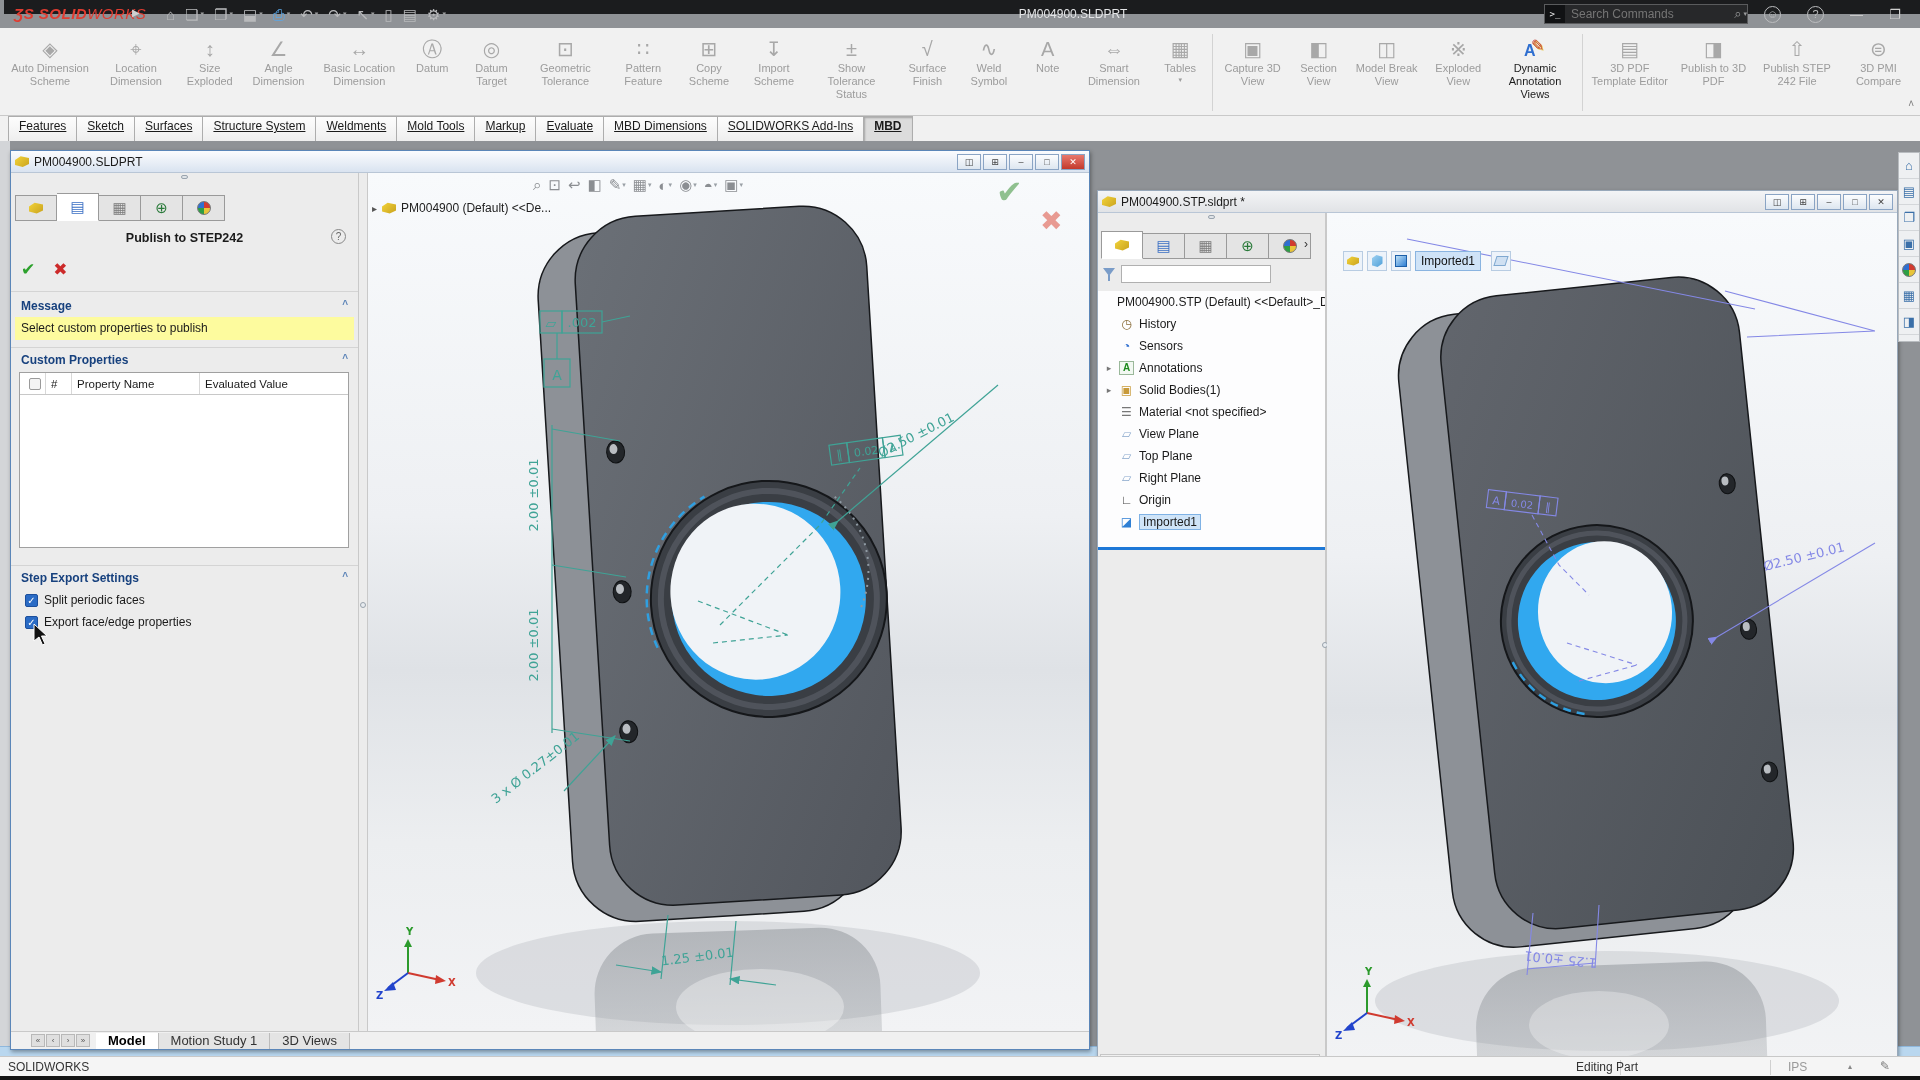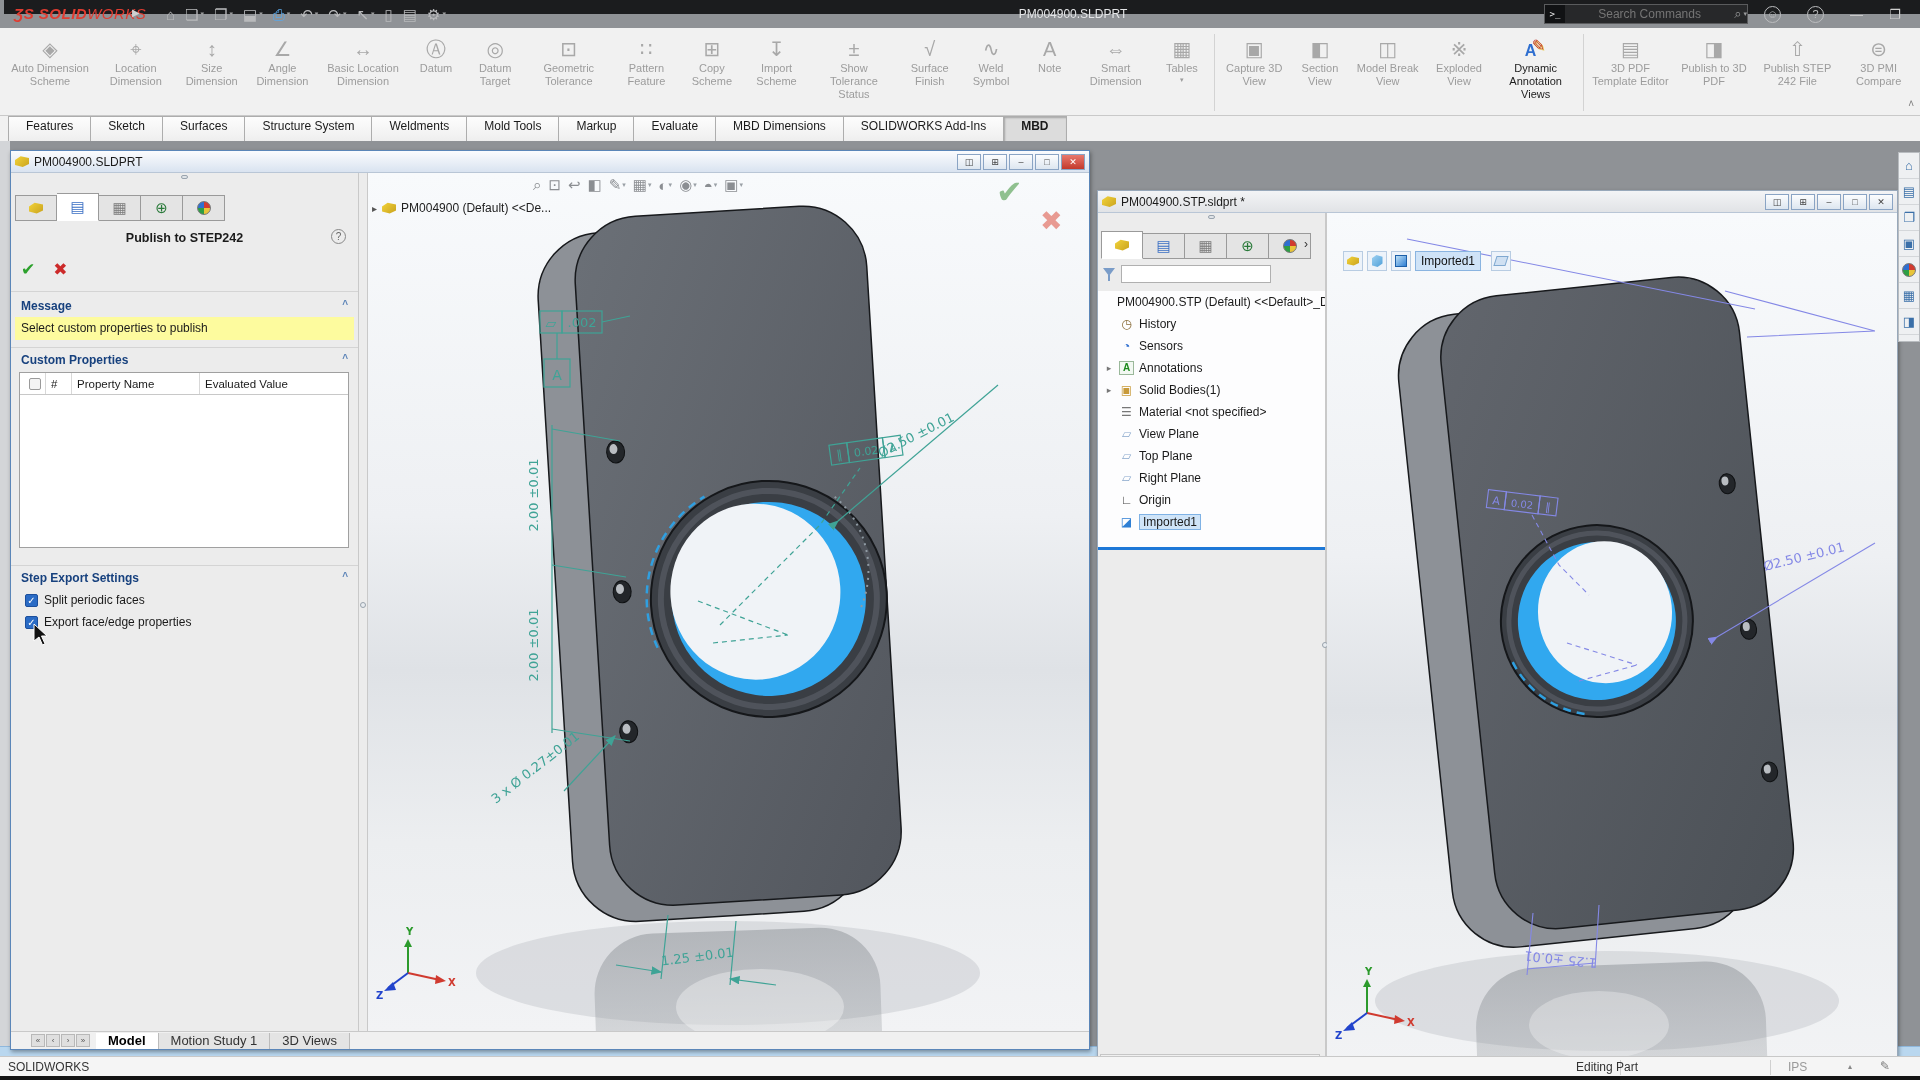--- a/index.html
+++ b/index.html
@@ -13,42 +13,42 @@
   .logo b{font-weight:bold;}
   .logo-flyout{position:absolute;left:128px;top:7px;font-size:10px;color:#d0d0d0;}
   #qat{position:absolute;left:158px;top:0;height:28px;display:flex;align-items:center;gap:2px;}
   .qat-btn{display:flex;align-items:center;height:24px;padding:0 4px;gap:2px;}
   .qat-g{font-size:15px;color:#b9babc;line-height:1;}
   .qat-g.accent{color:#5aa7e8;}
   .dd{font-size:7px;color:#9a9b9d;}
   .doc-title{position:absolute;left:960px;top:7px;transform:translateX(-50%);width:400px;text-align:center;font-size:12px;color:#e4e5e7;left:1069px;}
   #searchbox{position:absolute;left:1540px;top:4px;width:204px;height:20px;background:#27282a;border:1px solid #5a5b5d;display:flex;align-items:center;}
   #searchbox .cmd{width:20px;height:18px;background:#111214;color:#e8e8e8;font-size:9px;display:flex;align-items:center;justify-content:center;font-family:"DejaVu Sans Mono",monospace;}
-  #searchbox input{flex:1;background:transparent;border:none;outline:none;color:#ef4444;font-size:12px;padding:0 6px;text-align:center;}
+  #searchbox input{flex:1;background:transparent;border:none;outline:none;color:#ef4444;font-size:12px;padding:0 6px;}
   #searchbox .mag{color:#9a9b9c;font-size:13px;padding-right:2px;}
   .tb-right{position:absolute;top:0;height:28px;display:flex;align-items:center;gap:26px;color:#bcbdbf;}
   .circ{width:17px;height:17px;border:1.4px solid #bcbdbf;border-radius:50%;font-size:11px;display:flex;align-items:center;justify-content:center;}
   .wbtn{font-size:13px;color:#cfcfcf;}
 
   
   #ribbon{position:absolute;left:0;top:28px;width:1920px;height:88px;background:#f1f1f1;border-bottom:1px solid #c9c9c9;display:flex;align-items:stretch;padding:2px 4px 0 6px;}
   .rbtn{display:flex;flex-direction:column;align-items:center;justify-content:flex-start;padding:6px 5px 2px 5px;min-width:58px;max-width:88px;}
   .rbtn .ric{height:26px;font-size:20px;color:#a8a8a8;line-height:26px;}
   .rbtn .rlab{font-size:11px;line-height:1.18;color:#9c9c9c;text-align:center;white-space:normal;}
   .rbtn.enabled .rlab{color:#1c1c1c;}
   .rbtn .rdd{font-size:7px;color:#9c9c9c;margin-top:1px;}
   .ribbon-sep{width:1px;background:#d3d3d3;margin:4px 3px;}
   .dyn-ic{position:relative;width:24px;height:26px;}
   .dyn-ic .a{position:absolute;left:1px;top:6px;font-size:16px;font-weight:bold;color:#2f6fd0;}
   .dyn-ic .p{position:absolute;left:8px;top:0px;font-size:16px;color:#c23b2e;text-shadow:1px 1px 0 #e8c53a;}
   #ribbon-collapse{position:absolute;right:6px;top:98px;font-size:10px;color:#7a7a7a;}
 
   
   #tabrow{position:absolute;left:0;top:116px;width:1920px;height:25px;background:#f1f1f1;display:flex;align-items:flex-start;padding-left:8px;}
-  .rtab{height:28px;line-height:19px;padding:0 17px;font-size:12px;color:#1a1a1a;background:linear-gradient(#fdfdfd,#ededed);border:1px solid #adadad;border-left:none;}
+  .rtab{height:28px;line-height:19px;padding:0 10px;font-size:12px;color:#1a1a1a;background:linear-gradient(#fdfdfd,#ededed);border:1px solid #adadad;border-left:none;text-decoration:underline;}
   .rtab:first-child{border-left:1px solid #adadad;}
   .rtab.active{background:#dcdcdc;box-shadow:inset 1px 1px 2px rgba(0,0,0,.25);font-weight:bold;}
 
   
   #mdi{position:absolute;left:0;top:141px;width:1920px;height:915px;background:#8f9296;}
   #mdi-gutter{position:absolute;left:0;top:0;width:10px;height:915px;background:#d3d5d8;}
   #mdi-bluestrip{position:absolute;left:0;top:905px;width:1920px;height:10px;background:#b9d7ef;border-top:1px solid #8fb8dd;}
 
   .window{position:absolute;background:#ececec;border:1px solid #5b86b8;box-shadow:1px 2px 4px rgba(0,0,0,.35);}
   .win-tb{position:absolute;left:0;top:0;right:0;height:22px;display:flex;align-items:center;padding:0 4px;gap:5px;border-bottom:1px solid #b9c6d6;}
@@ -218,21 +218,21 @@
       <div class="rbtn">
         <div class="ric">◈</div>
         <div class="rlab">Auto Dimension Scheme</div>
       </div>
       <div class="rbtn">
         <div class="ric">⌖</div>
         <div class="rlab">Location Dimension</div>
       </div>
       <div class="rbtn">
         <div class="ric">↕</div>
-        <div class="rlab">Size Dimension</div>
+        <div class="rlab">Size Exploded</div>
       </div>
       <div class="rbtn">
         <div class="ric">∠</div>
         <div class="rlab">Angle Dimension</div>
       </div>
       <div class="rbtn">
         <div class="ric">↔</div>
         <div class="rlab">Basic Location Dimension</div>
       </div>
       <div class="rbtn">

